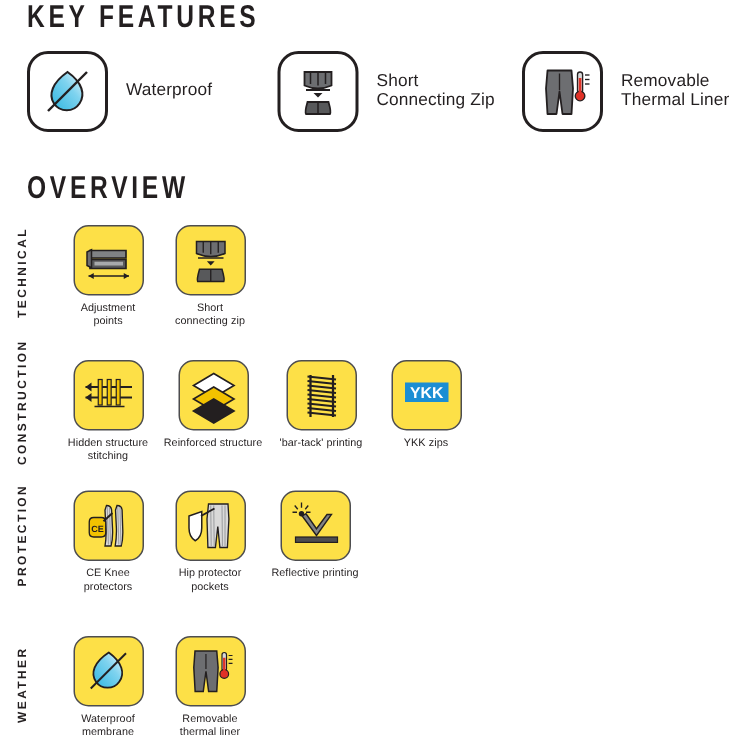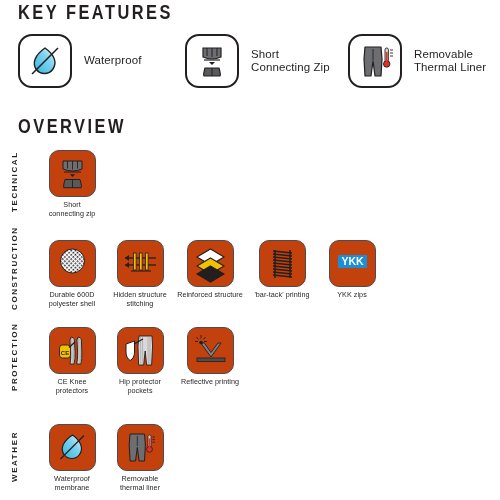--- a/index.html
+++ b/index.html
@@ -46,21 +46,21 @@
     font-size:8px;font-weight:bold;letter-spacing:1.6px;
     color:#231f20;white-space:nowrap;
     writing-mode:vertical-rl;transform:rotate(180deg);
     transform-origin:center;
   }
   .cells{position:absolute;left:38px;top:0;display:flex;}
   .cell{width:68px;display:flex;flex-direction:column;align-items:center;}
   .cell.wide{width:72px;}
   .tile{
     width:45px;height:45px;border:1.4px solid #4d4d4f;border-radius:10px;
-    background:#c2410c;position:relative;flex:none;
+    background:#fde047;position:relative;flex:none;
   }
   .cell-label{
     margin-top:4px;font-size:7.2px;line-height:8.6px;text-align:center;
     color:#231f20;white-space:pre-line;letter-spacing:0.05px;
   }
 
   
   .tile svg,.kf-tile svg{position:absolute;left:0;top:0;width:100%;height:100%;}
 </style>
 </head>
@@ -123,20 +123,35 @@
 Thermal Liner</div>
     </div>
   </div>
 
   <div class="section-heading" id="overview-heading">OVERVIEW</div>
 
   <div class="cat-row" style="top:150px;height:80px;">
     <div class="cat-label" style="top:4px;height:58px;">TECHNICAL</div>
     <div class="cells">
 
+      <div class="cell">
+        <div class="tile">
+          <svg viewBox="0 0 45 45">
+            <path d="M10 16 h24 v5 h-24 Z" fill="#808285" stroke="#231f20" stroke-width="1.1"></path>
+            <path d="M10 22 h24 v6 h-24 Z" fill="#58595b" stroke="#231f20" stroke-width="1.1"></path>
+            <rect x="13" y="23.5" width="19" height="2.5" fill="#a7a9ac"></rect>
+            <path d="M8 17 l3 -1.5 v12 l-3 -1.5 Z" fill="#6d6e71" stroke="#231f20" stroke-width="1"></path>
+            <line x1="9" y1="33" x2="36" y2="33" stroke="#231f20" stroke-width="1.1"></line>
+            <path d="M9 33 l3.5 -2 v4 Z" fill="#231f20"></path>
+            <path d="M36 33 l-3.5 -2 v4 Z" fill="#231f20"></path>
+          </svg>
+        </div>
+        <div class="cell-label">Adjustment
+points</div>
+      </div>
 
 
       <div class="cell">
         <div class="tile">
           <svg viewBox="0 0 45 45">
             <path d="M13 10 h19 v8 q-9.5 4 -19 0 Z" fill="#6d6e71" stroke="#231f20" stroke-width="1"></path>
             <line x1="17.5" y1="10" x2="17.5" y2="17.5" stroke="#231f20" stroke-width="0.9"></line>
             <line x1="22.5" y1="10" x2="22.5" y2="18.5" stroke="#231f20" stroke-width="0.9"></line>
             <line x1="27.5" y1="10" x2="27.5" y2="17.5" stroke="#231f20" stroke-width="0.9"></line>
             <line x1="14" y1="21" x2="31" y2="21" stroke="#231f20" stroke-width="1"></line>
@@ -149,35 +164,20 @@
 connecting zip</div>
       </div>
 
     </div>
   </div>
 
   <div class="cat-row" style="top:240px;height:80px;">
     <div class="cat-label" style="top:0px;height:70px;">CONSTRUCTION</div>
     <div class="cells">
 
-      <div class="cell">
-        <div class="tile">
-          <svg viewBox="0 0 45 45">
-            <defs>
-              <pattern id="meshpat" width="3" height="3" patternUnits="userSpaceOnUse" patternTransform="rotate(45)">
-                <rect width="3" height="3" fill="#fff"></rect>
-                <rect width="1.6" height="1.6" fill="#231f20"></rect>
-              </pattern>
-            </defs>
-            <circle cx="22.5" cy="20" r="12" fill="url(#meshpat)" stroke="#231f20" stroke-width="1"></circle>
-          </svg>
-        </div>
-        <div class="cell-label">Durable 600D
-polyester shell</div>
-      </div>
 
 
       <div class="cell">
         <div class="tile">
           <svg viewBox="0 0 45 45">
             <line x1="7" y1="17" x2="38" y2="17" stroke="#231f20" stroke-width="1.3"></line>
             <line x1="7" y1="24" x2="38" y2="24" stroke="#231f20" stroke-width="1.3"></line>
             <path d="M7 17 l4 -3 v6 Z" fill="#231f20"></path>
             <path d="M7 24 l4 -3 v6 Z" fill="#231f20"></path>
             <rect x="15.5" y="12" width="2.6" height="17" fill="#f2c200" stroke="#231f20" stroke-width="0.8"></rect>

